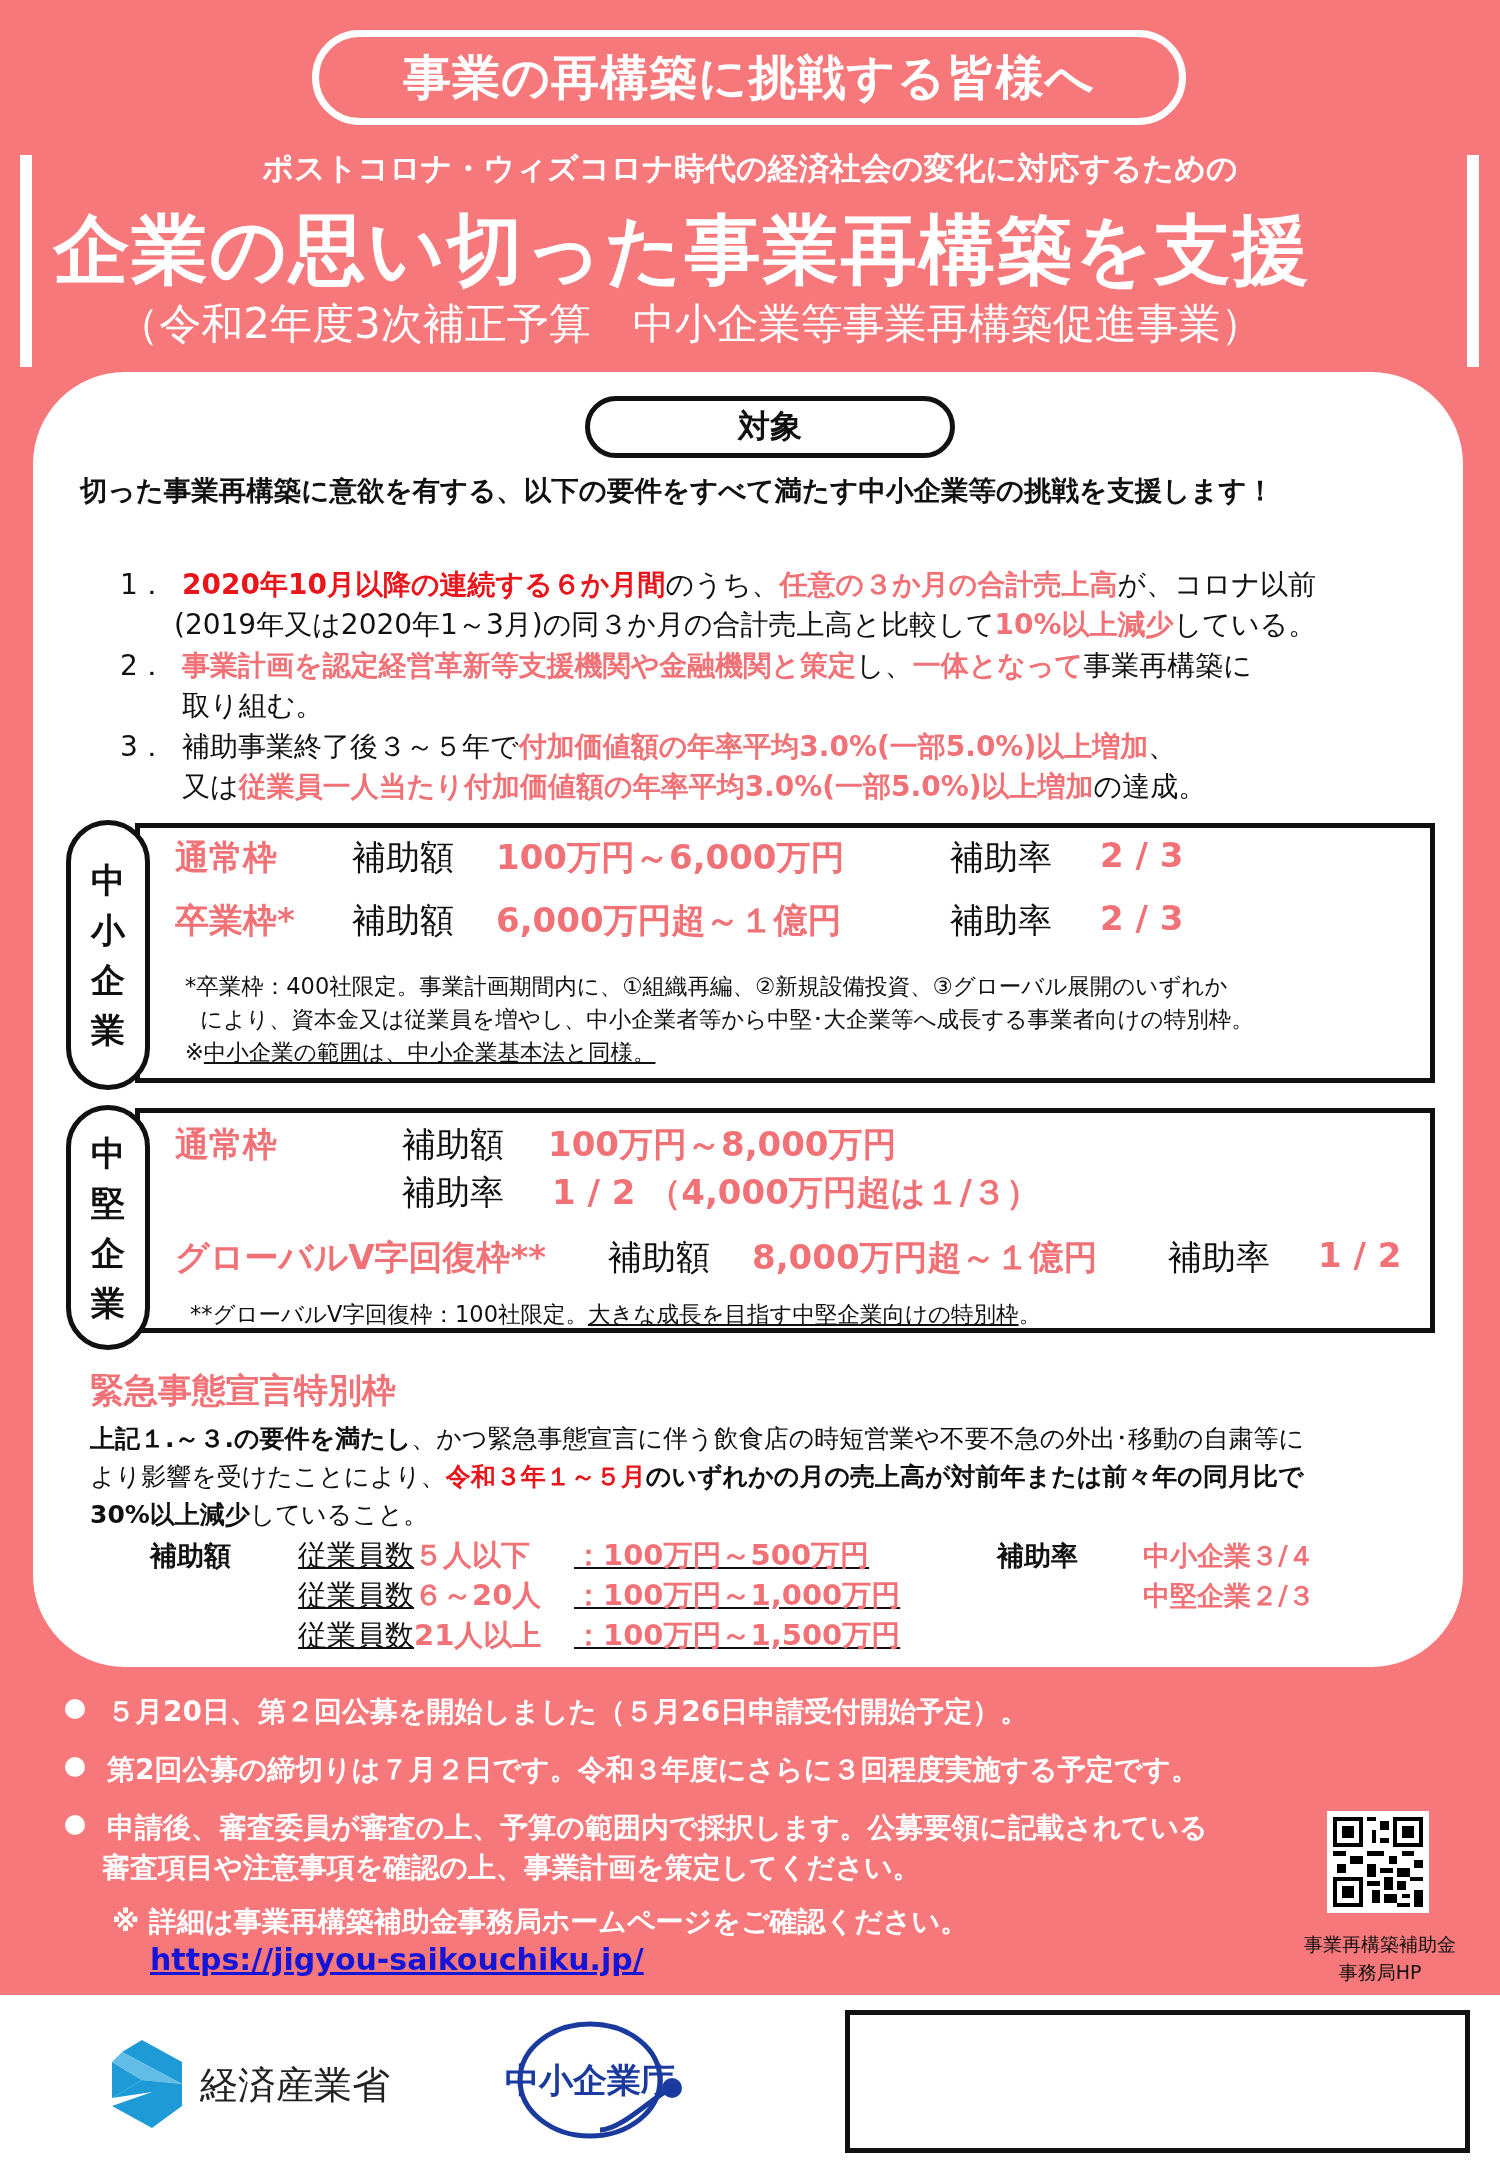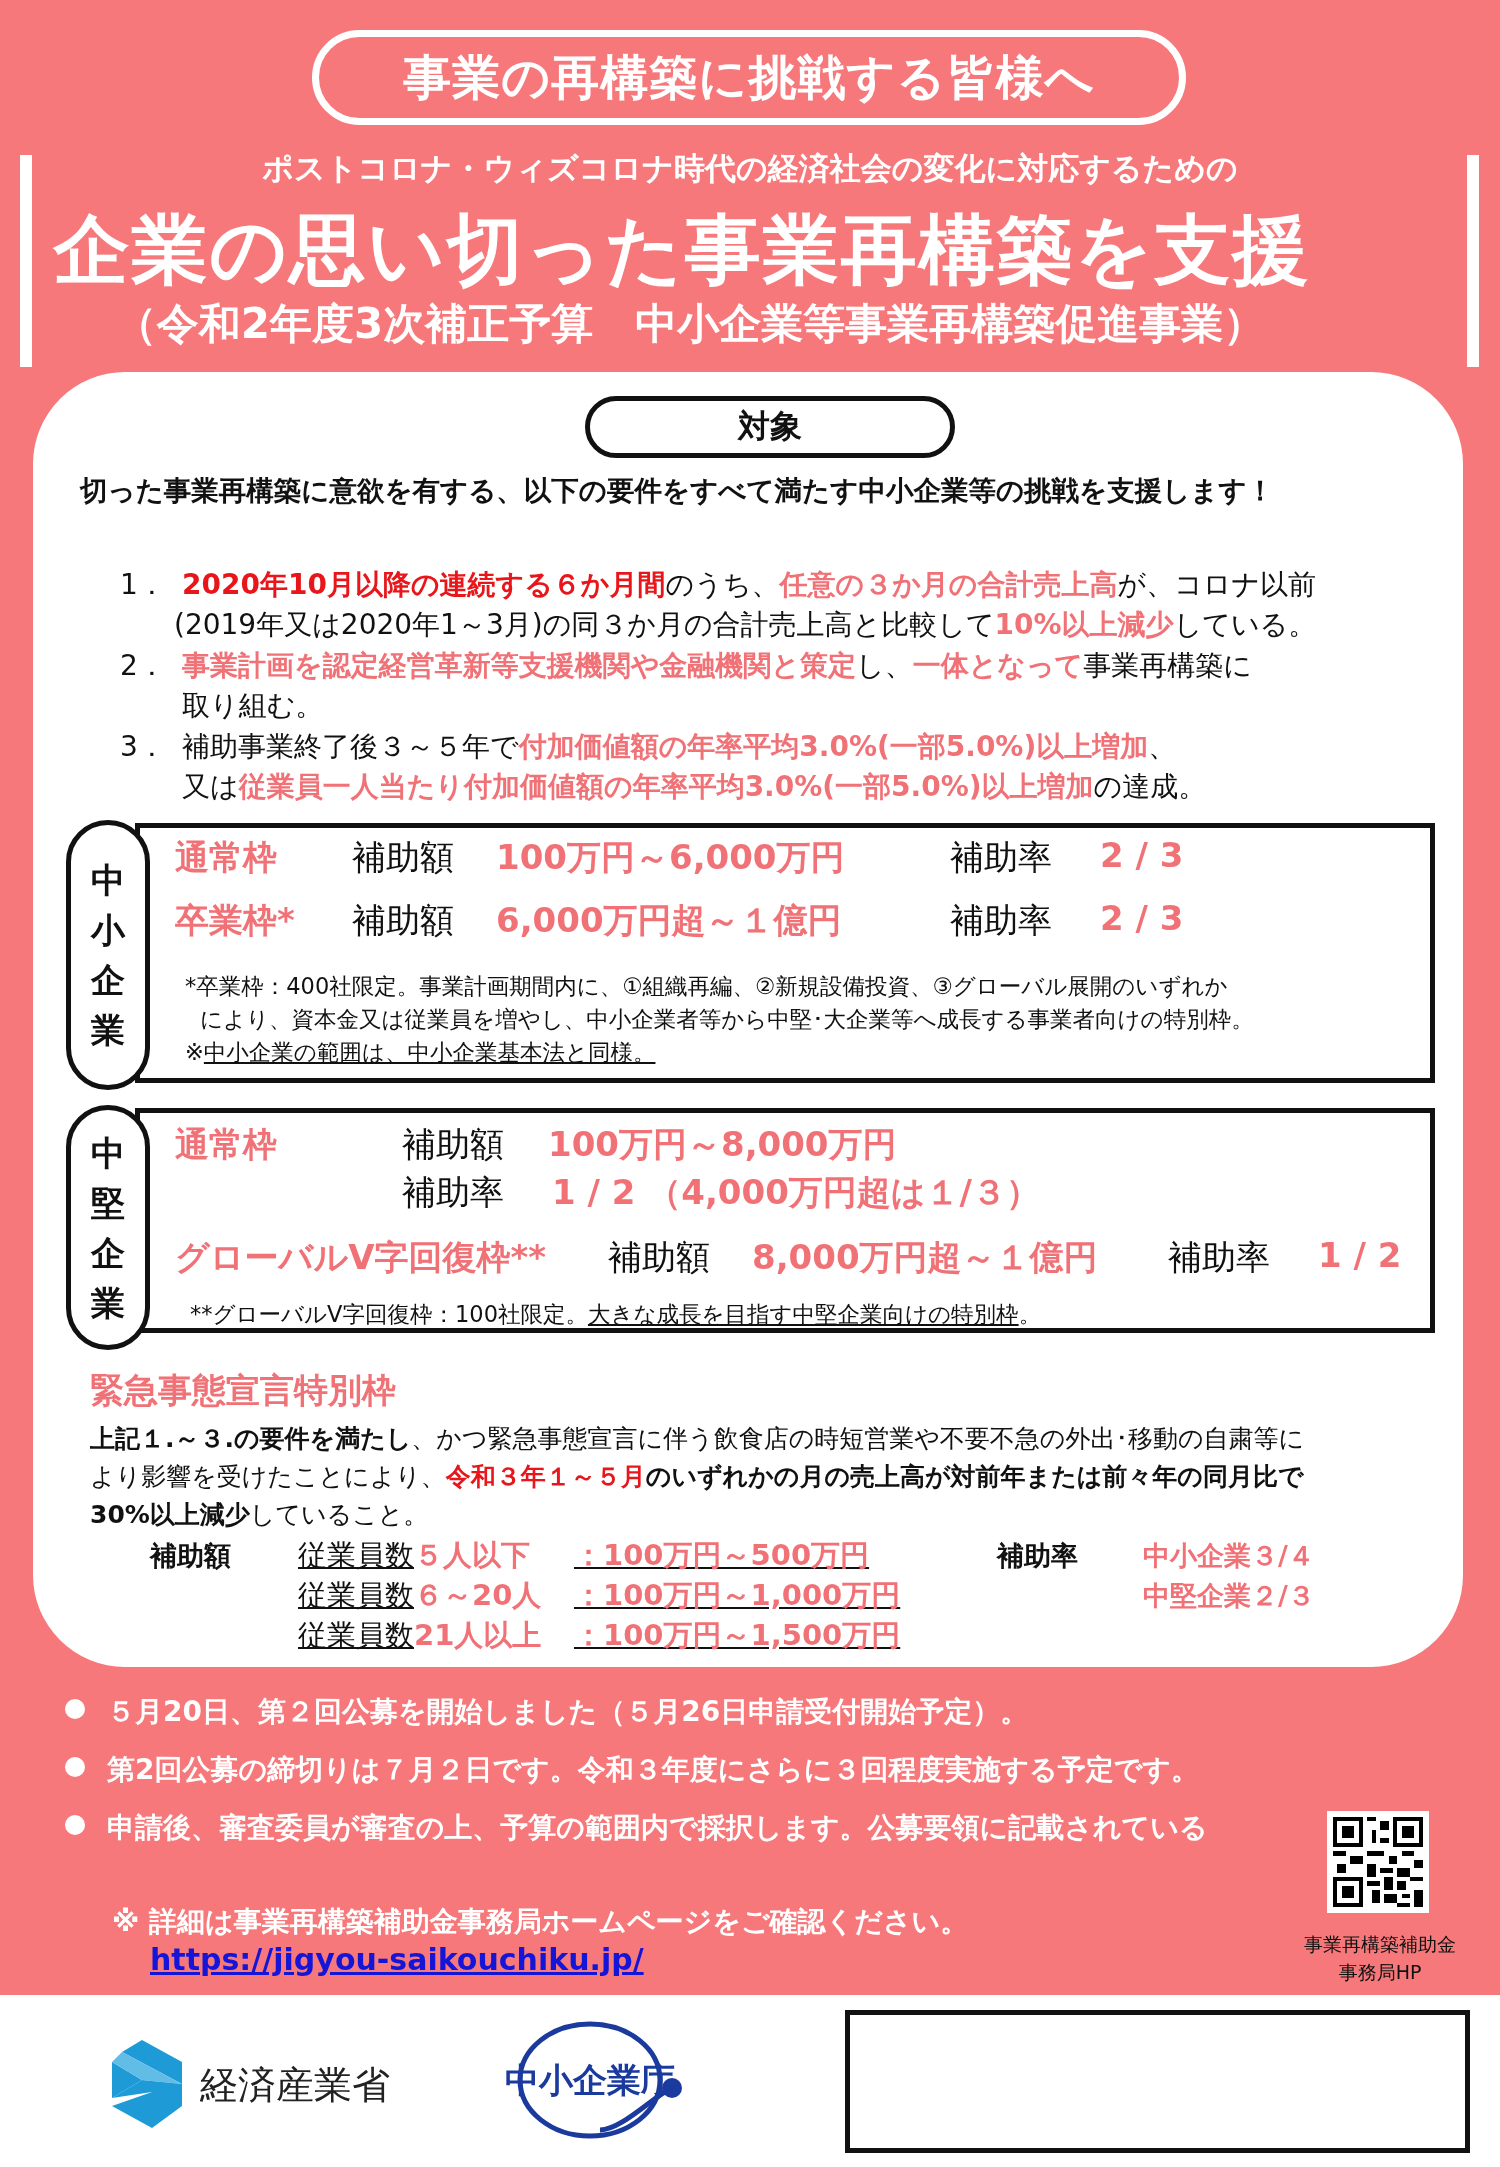--- a/index.html
+++ b/index.html
@@ -11,21 +11,21 @@
     
     .header-pill { position: absolute; left: 312px; top: 30px; width: 874px; height: 95px; border: 7px solid #fff; border-radius: 48px; display: flex; align-items: center; justify-content: center; }
     .header-pill span { color: #fff; font-size: 48px; font-weight: bold; letter-spacing: 1px; }
 
     .side-bar { position: absolute; top: 155px; width: 12px; height: 212px; background: #fff; }
     .side-bar.left { left: 20px; }
     .side-bar.right { left: 1467px; }
 
     .subtitle { position: absolute; left: 0; width: 1500px; top: 148px; text-align: center; color: #fff; font-size: 31px; font-weight: bold; }
     .main-title { position: absolute; left: 0; width: 1364px; top: 200px; text-align: center; color: #fff; font-size: 76px; font-weight: bold; letter-spacing: 2px; }
-    .budget-title { position: absolute; left: 0; width: 1380px; top: 296px; text-align: center; color: #fff; font-size: 42px; font-weight: bold; }
+    .budget-title { position: absolute; left: 0; width: 1380px; top: 296px; text-align: center; color: #fff; font-size: 42px; font-weight: normal; }
 
     
     .panel { position: absolute; left: 33px; top: 372px; width: 1430px; height: 1295px; background: #fff; border-radius: 92px; }
 
     .target-pill { position: absolute; left: 585px; top: 396px; width: 370px; height: 62px; border: 5px solid #111; border-radius: 32px; display: flex; align-items: center; justify-content: center; font-size: 32px; font-weight: bold; }
 
     .intro { position: absolute; left: 80px; top: 470px; width: 1360px; font-size: 27.5px; font-weight: bold; line-height: 40px; }
 
     .req { position: absolute; left: 120px; width: 1320px; font-size: 28px; line-height: 40px; }
     .req .num { position: absolute; left: 0; top: 0; }
@@ -186,20 +186,21 @@
 <div class="sub-label sal" style="left:1143px; top:1578px;">中堅企業２/３</div>
 
 <div class="bullet" style="top:1692px;">
   <span class="dot"></span><span>５月20日、第２回公募を開始しました（５月26日申請受付開始予定）。</span>
 </div>
 <div class="bullet" style="top:1750px;">
   <span class="dot"></span><span>第2回公募の締切りは７月２日です。令和３年度にさらに３回程度実施する予定です。</span>
 </div>
 <div class="bullet" style="top:1808px;">
   <span class="dot"></span><span>申請後、審査委員が審査の上、予算の範囲内で採択します。公募要領に記載されている</span><br>
+  <span style="margin-left:37px">審査項目や注意事項を確認の上、事業計画を策定してください。</span>
 </div>
 
 <div class="detail">※ 詳細は事業再構築補助金事務局ホームページをご確認ください。</div>
 <a class="url">https://jigyou-saikouchiku.jp/</a>
 
 <div class="qr">
   <svg width="90" height="90" viewBox="0 0 21 21" shape-rendering="crispEdges">
     <rect width="21" height="21" fill="#fff"></rect>
     <g fill="#000">
       <rect x="0" y="0" width="7" height="1"></rect>

